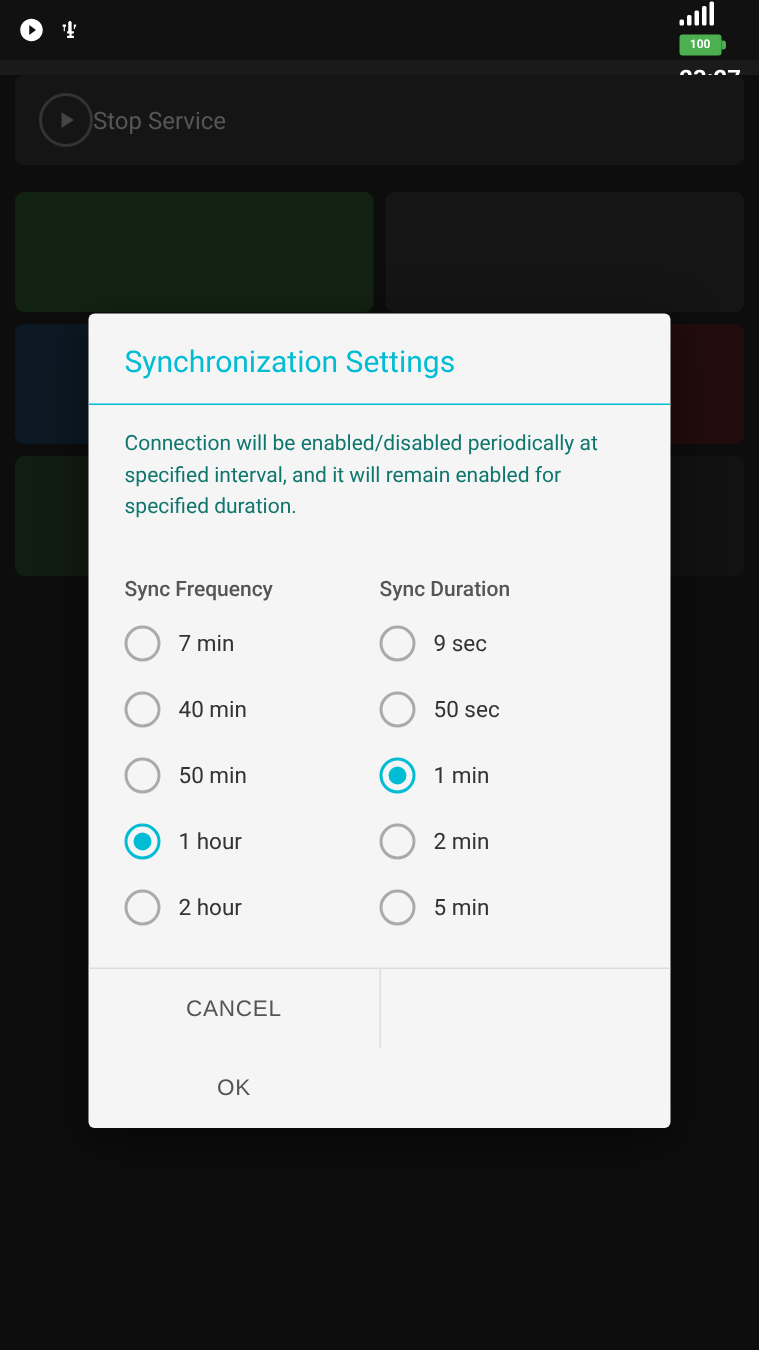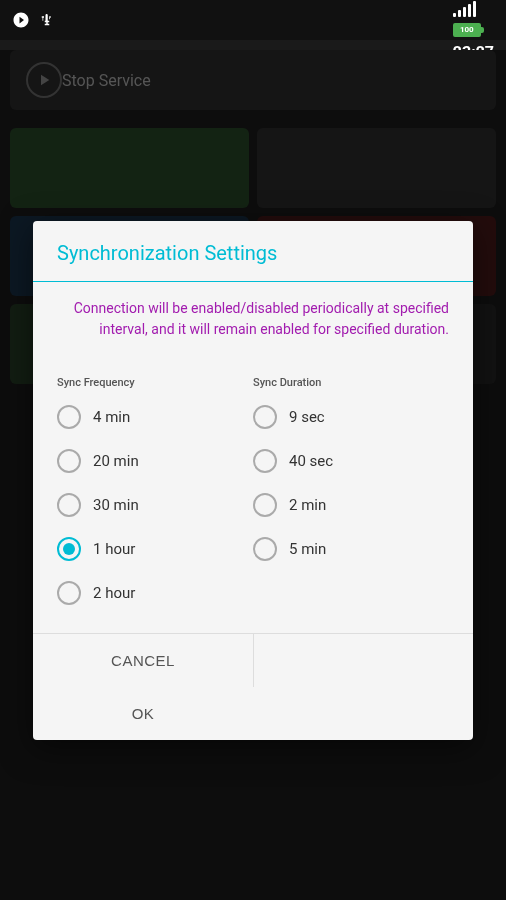--- a/index.html
+++ b/index.html
@@ -109,55 +109,54 @@
       width: 100%;
       height: 100%;
       background: rgba(0,0,0,0.5);
       display: flex;
       align-items: center;
       justify-content: center;
     }
 
     
     .dialog {
-      width: 440px;
+      width: 388px;
       background: #f5f5f5;
       border-radius: 4px;
       overflow: hidden;
       box-shadow: 0 8px 32px rgba(0,0,0,0.5);
     }
 
     .dialog-title {
       padding: 20px 24px 16px;
       font-size: 20px;
       color: #00bcd4;
       font-weight: 400;
       border-bottom: 1px solid #00bcd4;
     }
 
     .dialog-content {
       padding: 16px 24px 8px;
     }
 
     .dialog-description {
       font-size: 14px;
-      color: #a21caf;
+      color: #0f766e;
       line-height: 1.5;
       margin-bottom: 36px;
-      text-align: right;
     }
 
     .settings-grid {
       display: grid;
       grid-template-columns: 1fr 1fr;
       gap: 0;
     }
 
     .settings-col-header {
-      font-size: 11px;
+      font-size: 14px;
       color: #555;
       font-weight: 500;
       margin-bottom: 8px;
     }
 
     .radio-group {
       display: flex;
       flex-direction: column;
       gap: 4px;
     }
@@ -326,29 +325,29 @@
       <div class="dialog-content">
         <p class="dialog-description">Connection will be enabled/disabled periodically at specified interval, and it will remain enabled for specified duration.</p>
 
         <div class="settings-grid">
 
           <div>
             <div class="settings-col-header">Sync Frequency</div>
             <div class="radio-group">
               <div class="radio-item">
                 <div class="radio-circle"></div>
-                <span class="radio-label">4 min</span>
-              </div>
-              <div class="radio-item">
-                <div class="radio-circle"></div>
-                <span class="radio-label">20 min</span>
-              </div>
-              <div class="radio-item">
-                <div class="radio-circle"></div>
-                <span class="radio-label">30 min</span>
+                <span class="radio-label">7 min</span>
+              </div>
+              <div class="radio-item">
+                <div class="radio-circle"></div>
+                <span class="radio-label">40 min</span>
+              </div>
+              <div class="radio-item">
+                <div class="radio-circle"></div>
+                <span class="radio-label">50 min</span>
               </div>
               <div class="radio-item">
                 <div class="radio-circle selected"></div>
                 <span class="radio-label">1 hour</span>
               </div>
               <div class="radio-item">
                 <div class="radio-circle"></div>
                 <span class="radio-label">2 hour</span>
               </div>
             </div>
@@ -356,21 +355,25 @@
 
           <div>
             <div class="settings-col-header">Sync Duration</div>
             <div class="radio-group">
               <div class="radio-item">
                 <div class="radio-circle"></div>
                 <span class="radio-label">9 sec</span>
               </div>
               <div class="radio-item">
                 <div class="radio-circle"></div>
-                <span class="radio-label">40 sec</span>
+                <span class="radio-label">50 sec</span>
+              </div>
+              <div class="radio-item">
+                <div class="radio-circle selected"></div>
+                <span class="radio-label">1 min</span>
               </div>
               <div class="radio-item">
                 <div class="radio-circle"></div>
                 <span class="radio-label">2 min</span>
               </div>
               <div class="radio-item">
                 <div class="radio-circle"></div>
                 <span class="radio-label">5 min</span>
               </div>
             </div>

